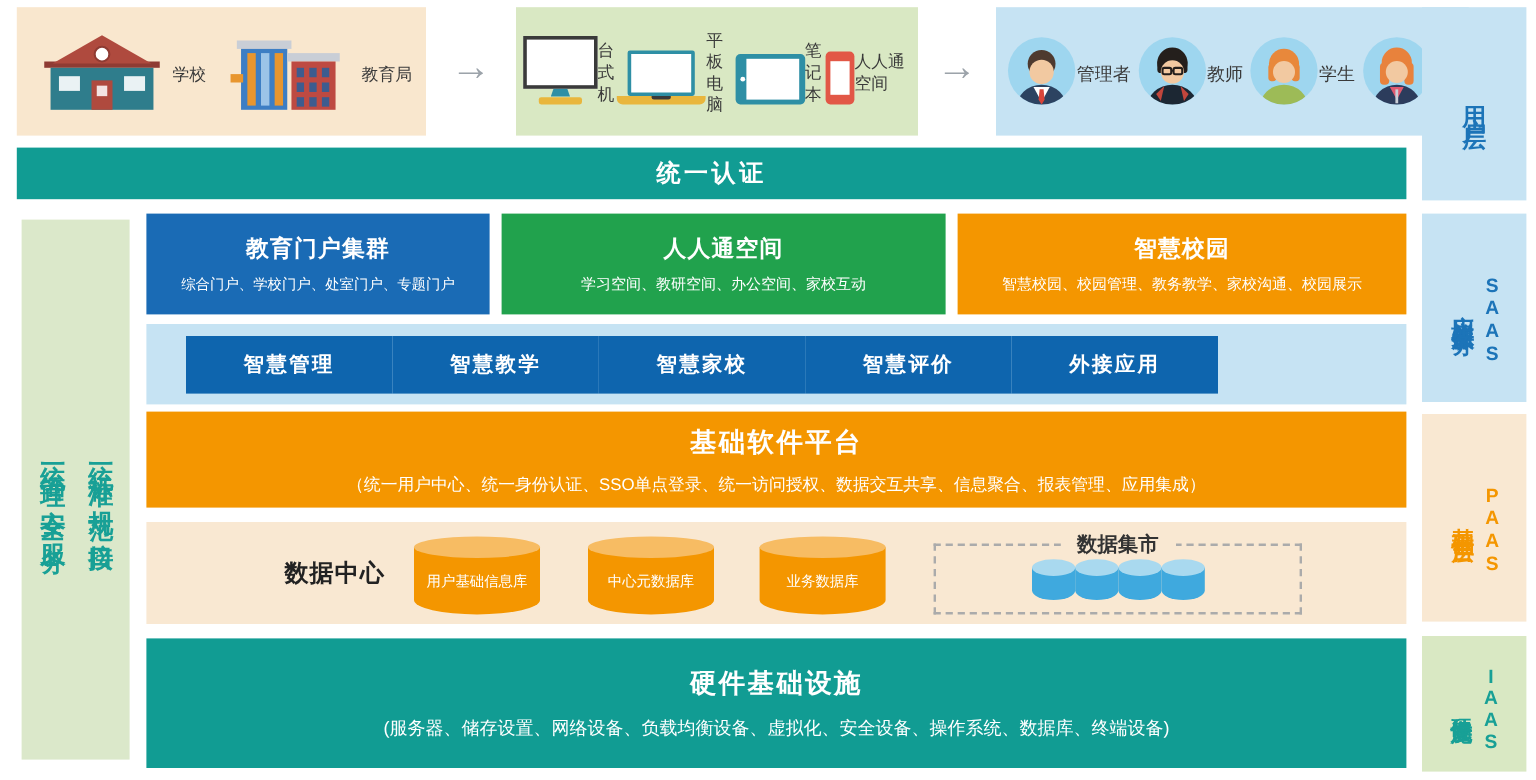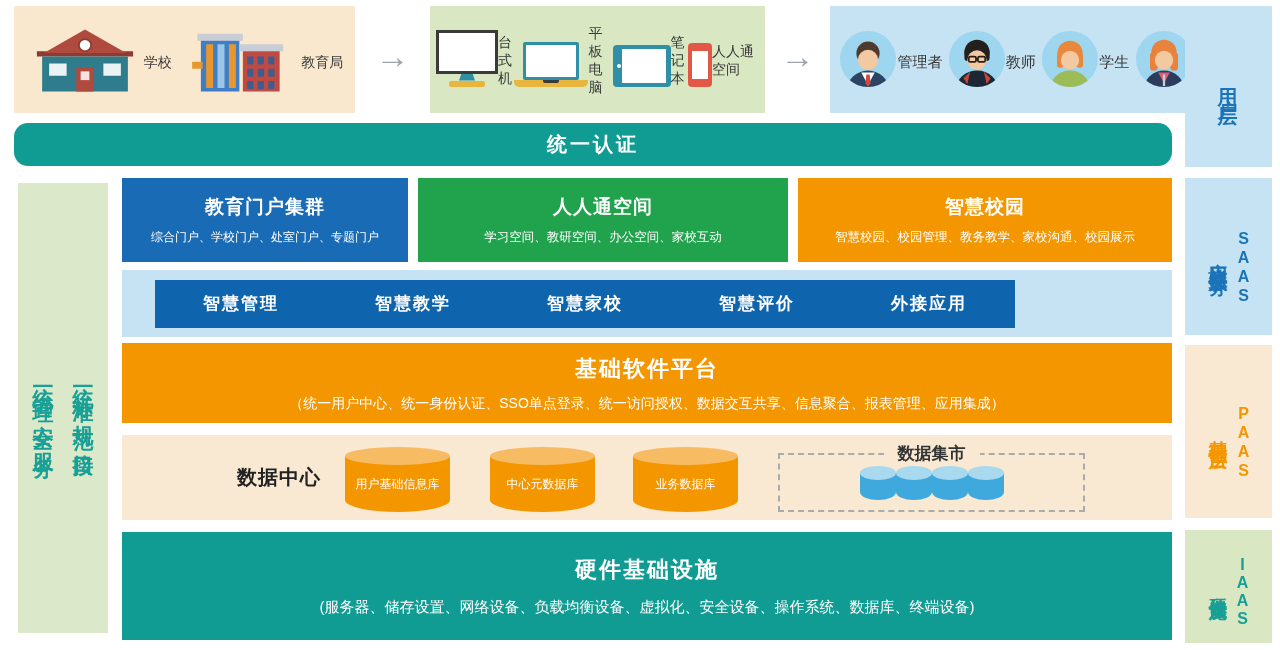--- a/index.html
+++ b/index.html
@@ -28,21 +28,21 @@
   .laptop-base { position:relative; width:74px; height:7px; background:#E9B63D; border-radius:0 0 5px 5px; }
   .laptop-base::after { content:""; position:absolute; left:50%; top:0; transform:translateX(-50%); width:16px; height:3px; background:#3A3A3A; border-radius:0 0 2px 2px; }
   .tablet-body { width:58px; height:42px; background:#2E8FA5; border-radius:4px; display:flex; align-items:center; justify-content:flex-end; padding-right:5px; position:relative; }
   .tablet-screen { width:44px; height:34px; background:#fff; }
   .tablet-body::before { content:""; position:absolute; left:4px; top:50%; transform:translateY(-50%); width:4px; height:4px; border-radius:50%; background:#fff; }
   .phone-body { width:24px; height:44px; background:#E25746; border-radius:4px; display:flex; align-items:center; justify-content:center; }
   .phone-screen { width:16px; height:28px; background:#fff; }
 
   
   .teal { background:#119C93; color:#fff; }
-  .bar-center { display:flex; align-items:center; justify-content:center;border-radius:14px; }
+  .bar-center { display:flex; align-items:center; justify-content:center; }
   .auth-text { font-size:20px; font-weight:bold; letter-spacing:3px; }
 
   
   .left-rail { background:#DBE8CA; display:flex; align-items:center; justify-content:center; gap:12px; }
   .vgroup-col { display:flex; flex-direction:column; align-items:center; gap:18px; }
   .vgroup-col span { writing-mode:vertical-rl; text-orientation:upright; letter-spacing:5px;
                      font-size:21px; font-weight:bold; color:#18A096; }
 
   
   .layer-box { display:flex; align-items:center; justify-content:center; gap:3px; }

